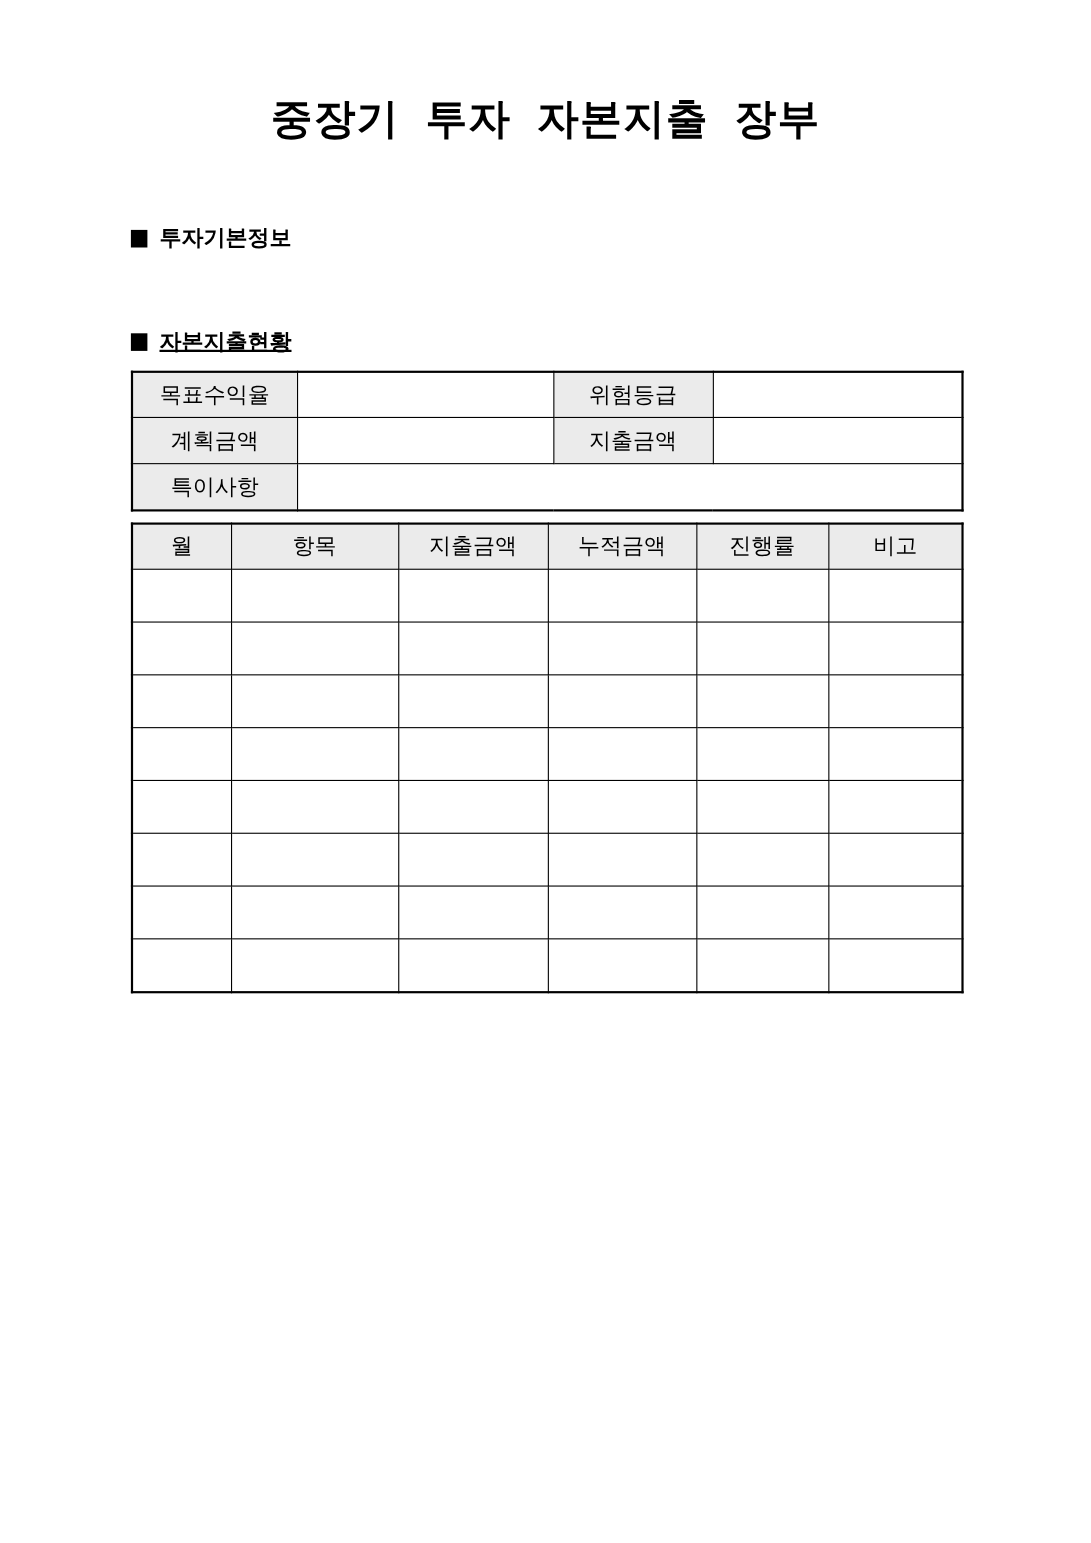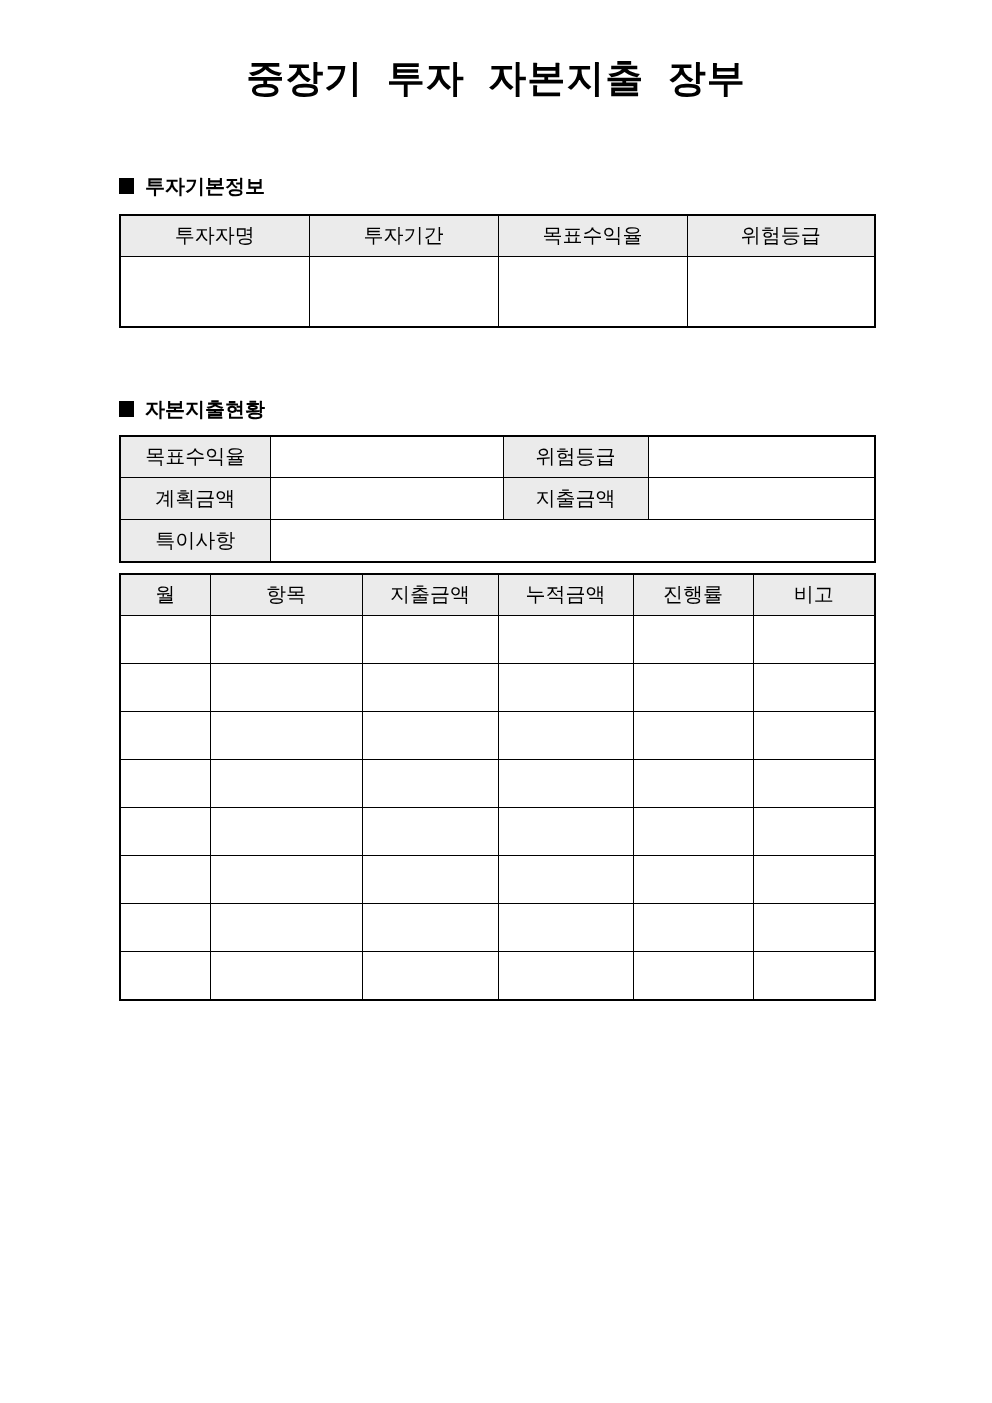--- a/index.html
+++ b/index.html
@@ -10,21 +10,21 @@
     color: #000000;
   }
   .page {
     position: relative;
     width: 992px;
     height: 1403px;
     background: #ffffff;
     overflow: hidden;
   }
   .doc-title {
-    padding-top: 55px;
+    padding-top: 86px;
     text-align: center;
     font-size: 38px;
     font-weight: bold;
     letter-spacing: 1px;
     word-spacing: 12px;
     line-height: 1.25;
   }
   .section {
     margin-left: 119px;
     width: 755px;
@@ -38,21 +38,21 @@
   }
   .sq {
     display: inline-block;
     width: 15px;
     height: 16px;
     background: #000000;
     margin-right: 11px;
     flex: 0 0 auto;
   }
   .heading-1 { margin-top: 71px; }
-  .heading-2 { margin-top: 69px; }
+  .heading-2 { margin-top: 69px; text-decoration: underline; }
   .heading-3 { margin-top: 71px; }
   table {
     border-collapse: collapse;
     table-layout: fixed;
     width: 755px;
     border: 2px solid #000000;
   }
   .tbl-1 { margin-top: 15px; }
   .tbl-2 { margin-top: 13px; }
   .tbl-3 { margin-top: 10px; }
@@ -75,42 +75,20 @@
 
 <div class="page">
 
   <h1 class="doc-title">중장기 투자 자본지출 장부</h1>
 
   <div class="section">
     <div class="section-heading heading-1">
       <span class="sq"></span>
       <span>투자기본정보</span>
     </div>
-    <table class="tbl-1">
-      <colgroup>
-        <col style="width:189px">
-          <col style="width:189px">
-          <col style="width:189px">
-          <col style="width:188px">
-      </colgroup>
-      <tbody>
-        <tr class="row-h42">
-          <th class="hdr">투자자명</th>
-          <th class="hdr">투자기간</th>
-          <th class="hdr">목표수익율</th>
-          <th class="hdr">위험등급</th>
-        </tr>
-        <tr class="row-h70">
-          <td></td>
-          <td></td>
-          <td></td>
-          <td></td>
-        </tr>
-      </tbody>
-    </table>
   </div>
 
   <div class="section">
     <div class="section-heading heading-2">
       <span class="sq"></span>
       <span>자본지출현황</span>
     </div>
     <table class="tbl-2">
       <colgroup>
         <col style="width:150px">

